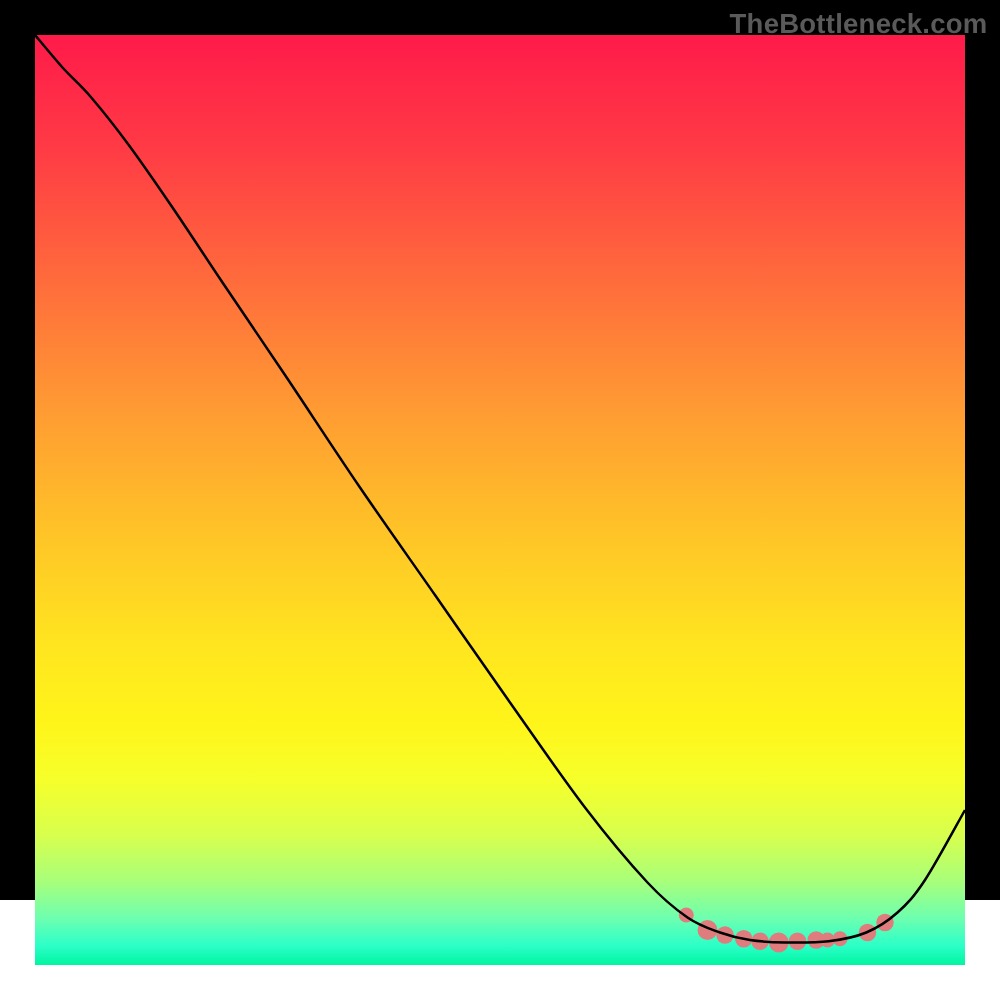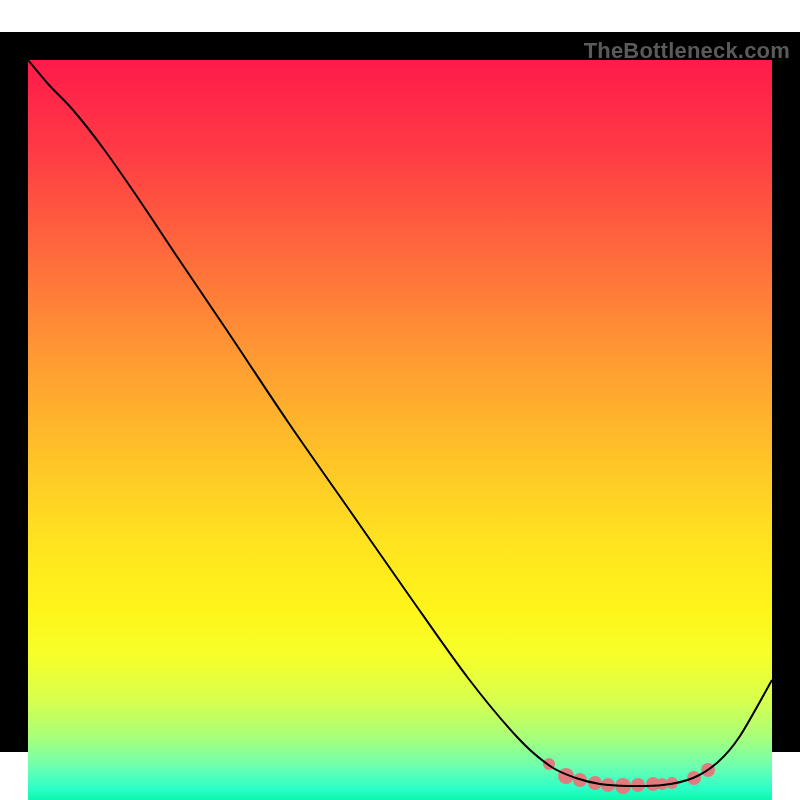--- a/index.html
+++ b/index.html
@@ -2,21 +2,20 @@
 <html><head>
 <meta charset="utf-8">
 <style>
   * { margin: 0; padding: 0; box-sizing: border-box; }
   html, body { width: 800px; height: 800px; overflow: hidden; background: #fff; }
   .frame {
     position: relative;
     width: 800px;
     height: 720px;
     background: #000;
-    margin-top: 32px;
   }
   .plot-area {
     position: absolute;
     left: 28px;
     top: 28px;
     width: 744px;
     height: 744px;
     overflow: hidden;
   }
   .gradient {

